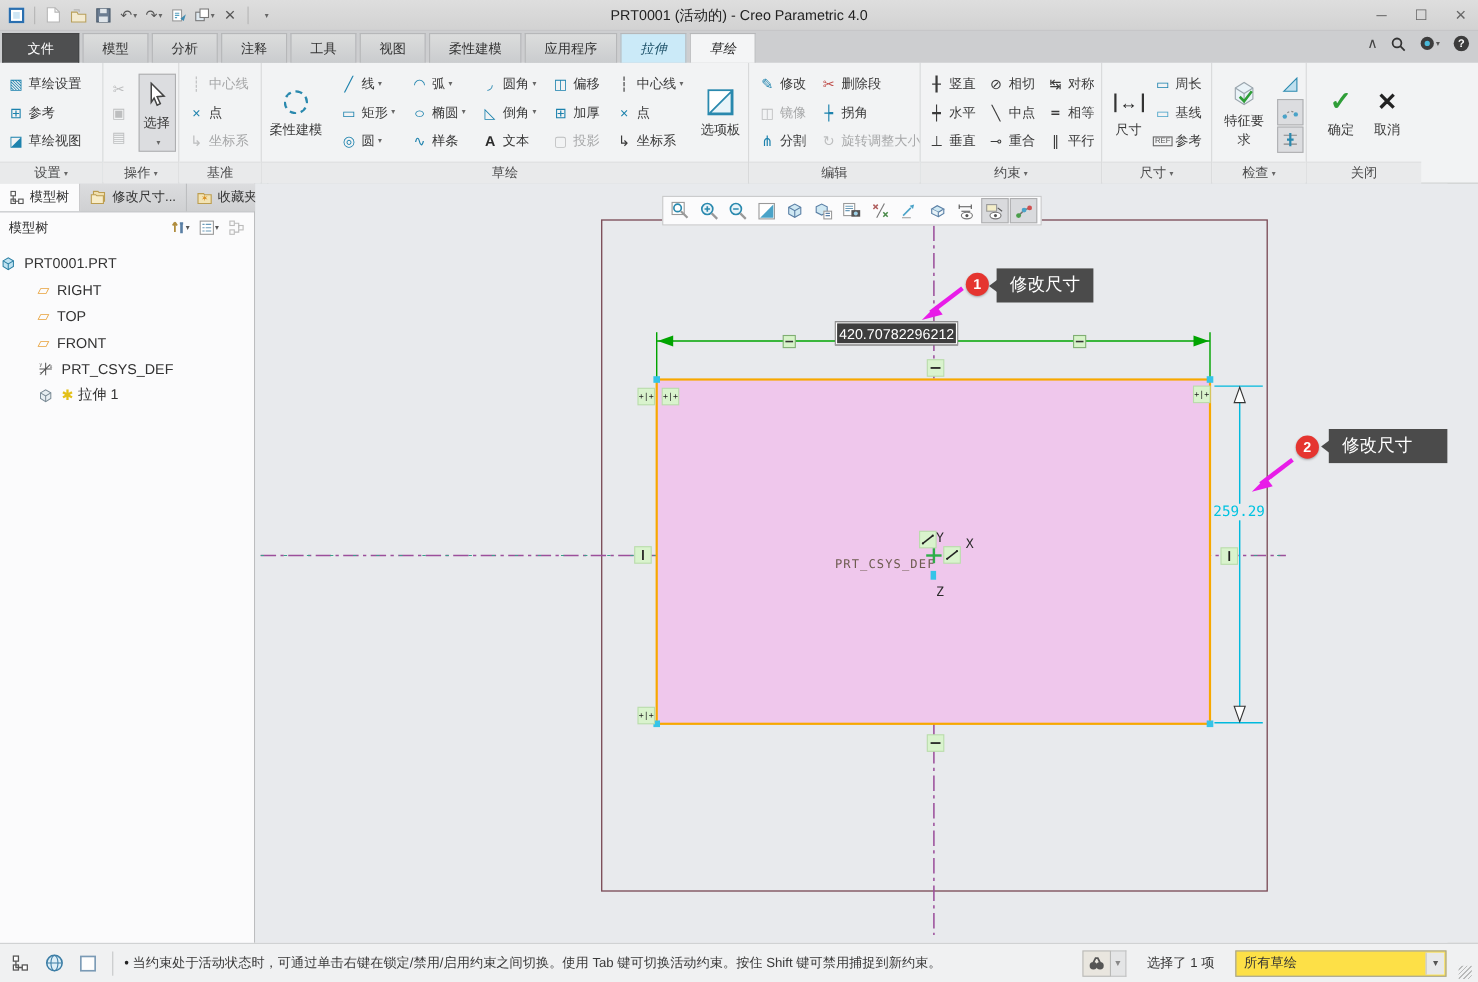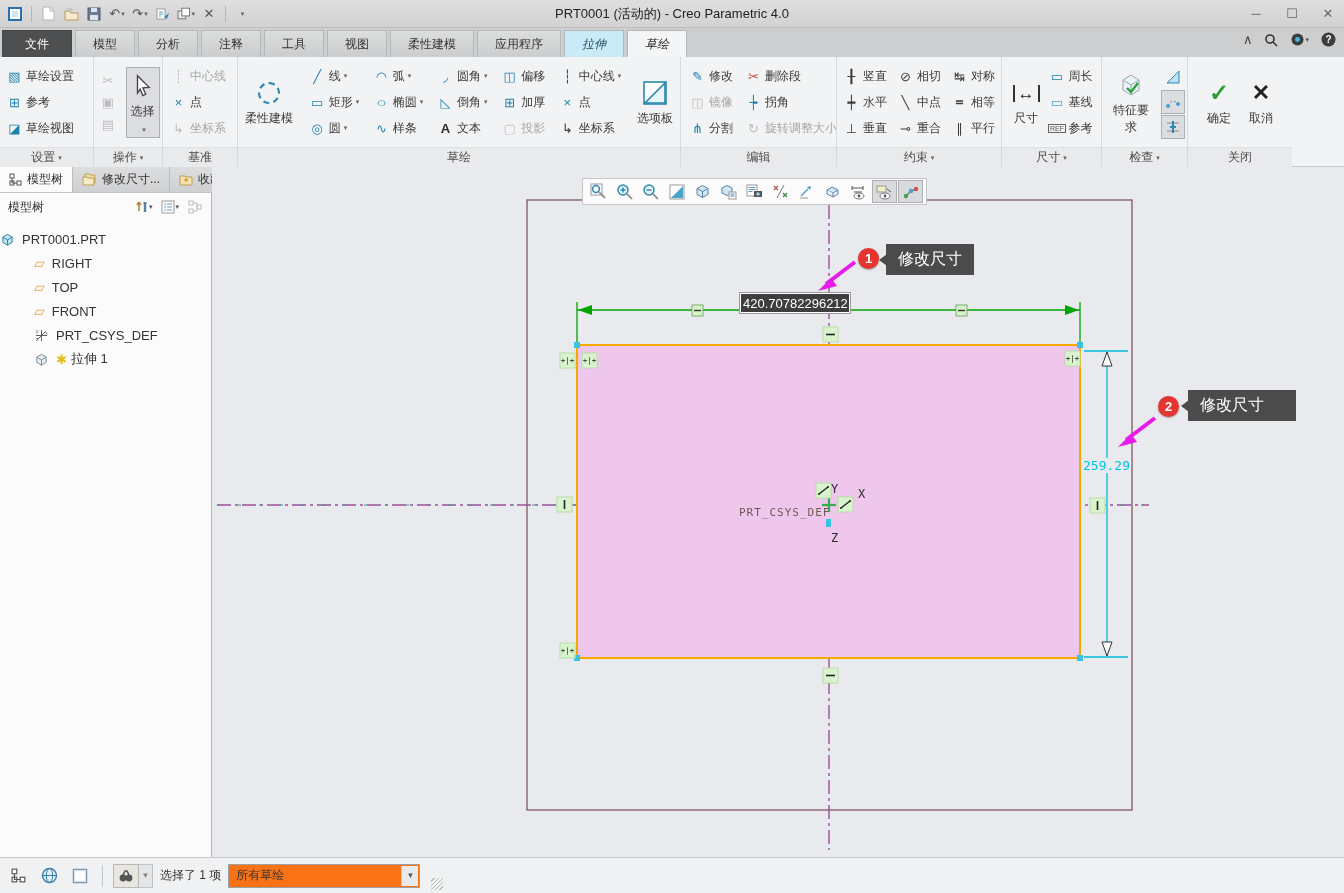--- a/index.html
+++ b/index.html
@@ -44,21 +44,21 @@
   .dash-circ { width:22px; height:22px; border:2px dashed #2a89ae; border-radius:50%; }
   .ic-dim { border-left:2px solid #333; border-right:2px solid #333; padding:0 3px; font-size:17px; line-height:17px; color:#222; }
   .ref-ic { font-size:7px; border:1px solid #666; padding:0 1px; color:#555; letter-spacing:0; }
   .ok-ic { color:#2f9e38; font-size:24px; font-weight:bold; line-height:24px; }
   .x-ic { color:#222; font-size:22px; font-weight:bold; line-height:22px; }
   .chk-io { width:24px; height:24px; display:flex; align-items:center; justify-content:center; }
   .chk-io.pressed { background:#dcdde0; border:1px solid #aeafb1; }
 
   
   .main { display:flex; height:690px; }
-  .leftpanel { width:212px; flex:none; background:#fbfbfc; border-right:1px solid #b5b6b8; display:flex; flex-direction:column; }
+  .leftpanel { width:232px; flex:none; background:#fbfbfc; border-right:1px solid #b5b6b8; display:flex; flex-direction:column; }
   .lp-tabs { height:26px; background:#d7d8da; display:flex; border-bottom:1px solid #c3c4c6; }
   .lp-tab { display:flex; align-items:center; gap:5px; padding:0 9px; border-right:1px solid #bdbec0; font-size:12px; color:#333; background:linear-gradient(#dcdddf,#cfd0d2); white-space:nowrap; }
   .lp-tab.active { background:#fbfbfc; }
   .lp-toolbar { height:28px; display:flex; align-items:center; padding:0 8px; }
   .lp-toolbar .hdr { font-size:12px; color:#333; }
   .lp-tools { margin-left:auto; display:flex; align-items:center; gap:9px; }
   .lp-tools .ti { display:flex; align-items:center; font-size:12px; color:#555; }
   .tree { flex:1; padding-top:6px; font-size:13px; }
   .titem { height:24px; display:flex; align-items:center; gap:7px; padding-left:0; white-space:nowrap; }
   .titem.child { padding-left:34px; }
@@ -79,22 +79,22 @@
   .callout .notch { position:absolute; left:-7px; top:10px; width:0; height:0; border-top:6px solid transparent; border-bottom:6px solid transparent; border-right:8px solid #4b4b4b; }
 
   
   .statusbar { height:36px; background:#f0f1f2; border-top:1px solid #c9cacb; display:flex; align-items:center; padding:0 6px; gap:7px; }
   .sb-ic { width:24px; height:24px; display:flex; align-items:center; justify-content:center; }
   .sb-sep { width:1px; height:22px; background:#c5c6c7; margin:0 3px; }
   .sb-msg { font-size:12px; color:#3a3a3a; white-space:nowrap; overflow:hidden; flex:1; }
   .sb-msg::before { content:"• "; color:#222; }
   .find-btn { width:26px; height:24px; background:#e9e6df; border:1px solid #b9bab8; display:flex; align-items:center; justify-content:center; }
   .find-crt { width:14px; height:24px; background:#e4e5e6; border:1px solid #c2c3c4; border-left:none; display:flex; align-items:center; justify-content:center; font-size:8px; color:#888; }
-  .sel-txt { font-size:12px; color:#333; margin:0 0; white-space:nowrap; }
-  .combo { width:192px; height:24px; background:#f97316; border:1px solid #9fa0a1; display:flex; align-items:center; padding-left:7px; font-size:12px; position:relative; }
+  .sel-txt { font-size:12px; color:#333; margin:0 12px; white-space:nowrap; }
+  .combo { width:192px; height:24px; background:#fde047; border:1px solid #9fa0a1; display:flex; align-items:center; padding-left:7px; font-size:12px; position:relative; }
   .combo .cbtn { position:absolute; right:1px; top:1px; bottom:1px; width:17px; background:#e8e9ea; border-left:1px solid #c5c6c7; display:flex; align-items:center; justify-content:center; font-size:8px; color:#555; }
   .grip { width:12px; height:12px; margin-left:4px; background:repeating-linear-gradient(135deg,transparent 0 2px,#b9baba 2px 3px); align-self:flex-end; margin-bottom:3px; }
 </style>
 </head>
 <body>
 
 <div class="titlebar">
   <div class="qat">
     <span class="qi">
         <span class="appic"></span>
@@ -843,20 +843,21 @@
         <ellipse cx="8.5" cy="8.5" rx="3.2" ry="7" fill="none" stroke="#3d7ea6"></ellipse>
         <path d="M1.5 8.5h14" stroke="#3d7ea6"></path>
       </svg>
     </div>
   <div class="sb-ic">
       <svg width="16" height="16" viewBox="0 0 16 16">
         <rect x="1.5" y="1.5" width="13" height="13" fill="#fdfdfd" stroke="#7a9ab5" stroke-width="1.5"></rect>
       </svg>
     </div>
   <div class="sb-sep"></div>
+  <div class="sb-msg">当约束处于活动状态时，可通过单击右键在锁定/禁用/启用约束之间切换。使用 Tab 键可切换活动约束。按住 Shift 键可禁用捕捉到新约束。</div>
   <div style="display:flex;align-items:center">
     <div class="find-btn">
         <svg width="16" height="14" viewBox="0 0 16 14">
           <circle cx="5" cy="9" r="3.4" fill="#555"></circle>
           <circle cx="11" cy="9" r="3.4" fill="#555"></circle>
           <path d="M5 6L7 2h2l2 4" fill="none" stroke="#555" stroke-width="1.6"></path>
         </svg>
       </div>
     <div class="find-crt">▼</div>
   </div>

